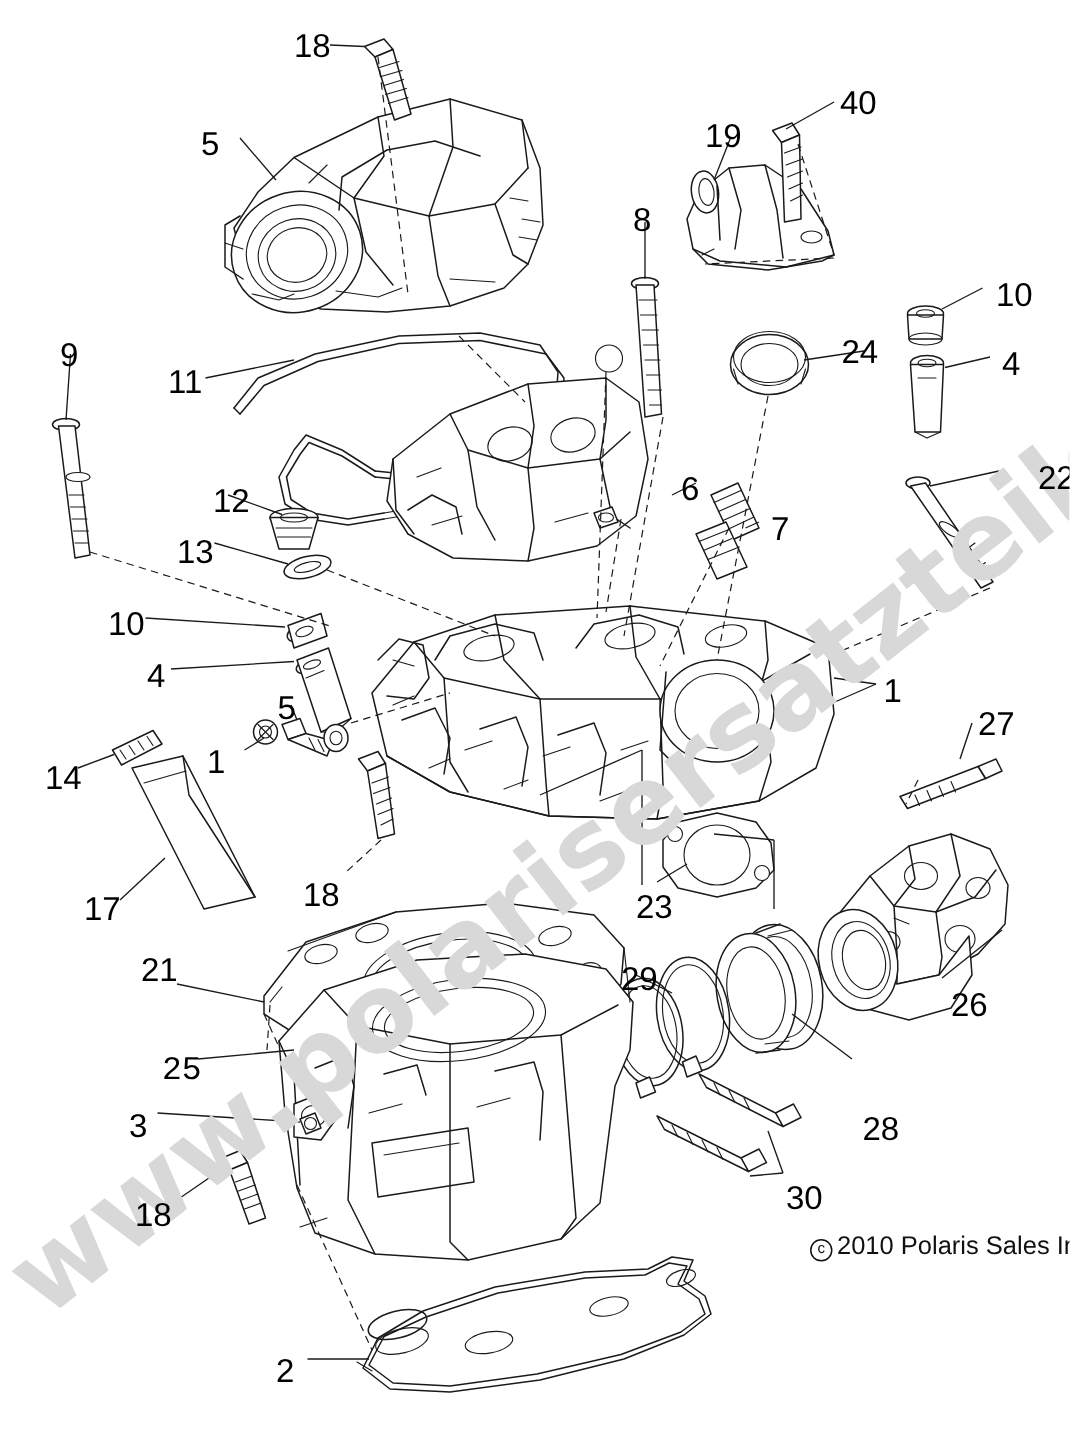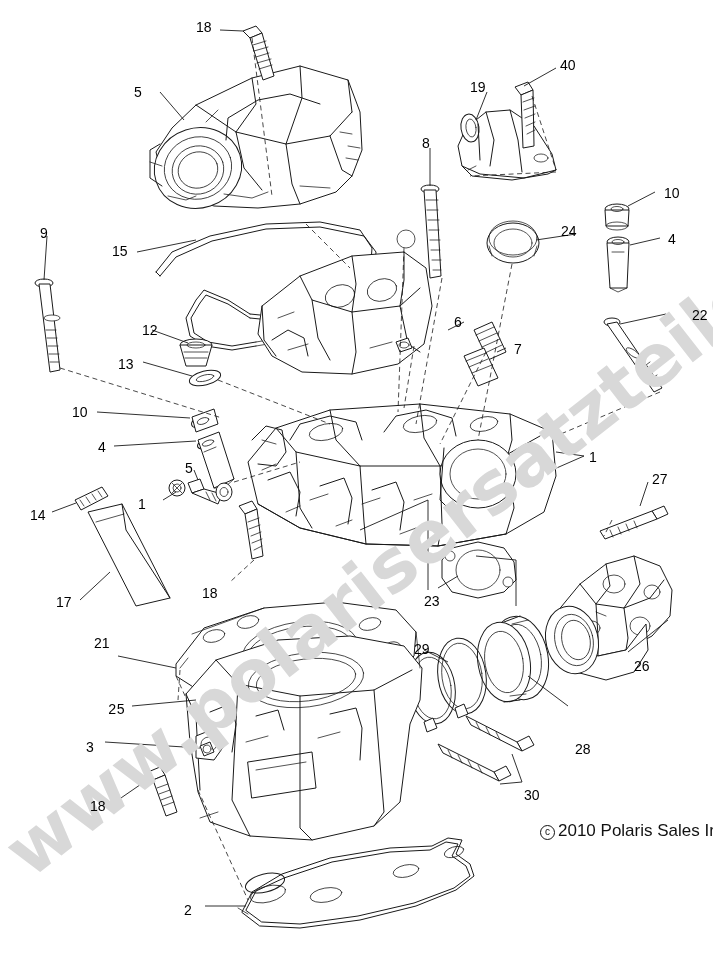--- a/index.html
+++ b/index.html
@@ -3,21 +3,21 @@
 <meta charset="utf-8">
 <style>
   html,body{margin:0;padding:0;background:#fff;}
   body{width:713px;height:954px;overflow:hidden;
        font-family:"Liberation Sans","DejaVu Sans",sans-serif;}
   #sheet{position:relative;width:713px;height:954px;background:#ffffff;}
   #sheet svg{position:absolute;left:0;top:0;}
   .wm{position:absolute;left:0;top:0;width:713px;height:954px;pointer-events:none;}
   .wmtext{font-family:"DejaVu Sans","Liberation Sans",sans-serif;
           font-weight:700;font-size:72px;fill:#d8d8d8;}
-  .callout{position:absolute;font-size:14px;color:#000;
+  .callout{position:absolute;font-size:22px;color:#000;
            font-family:"Liberation Sans","DejaVu Sans",sans-serif;
            line-height:1;white-space:nowrap;}
   #copyright{position:absolute;left:500px;top:821px;font-size:17px;color:#111;
              font-family:"Liberation Sans","DejaVu Sans",sans-serif;white-space:nowrap;margin-left:40px;}
   .cp-c{display:inline-block;width:13px;height:13px;border:1.2px solid #111;
         border-radius:50%;font-size:10px;line-height:12px;text-align:center;
         margin-right:3px;vertical-align:1px;}
 </style>
 </head>
 <body>
@@ -479,21 +479,21 @@
     <text class="wmtext" x="30" y="880" transform="rotate(-38 30 880)">www.polarisersatzteile.de</text>
   </svg>
 
   <div id="callouts">
       <div class="callout" style="left: 196px; top: 20px;">18</div>
       <div class="callout" style="left: 134px; top: 85px;">5</div>
       <div class="callout" style="left: 470px; top: 80px;">19</div>
       <div class="callout" style="left: 560px; top: 58px;">40</div>
       <div class="callout" style="left: 422px; top: 136px;">8</div>
       <div class="callout" style="left: 40px; top: 226px;">9</div>
-      <div class="callout" style="left: 112px; top: 244px;">15</div>
+      <div class="callout" style="left: 112px; top: 244px;">11</div>
       <div class="callout" style="left: 664px; top: 186px;">10</div>
       <div class="callout" style="left: 668px; top: 232px;">4</div>
       <div class="callout" style="left: 561px; top: 224px;">24</div>
       <div class="callout" style="left: 142px; top: 323px;">12</div>
       <div class="callout" style="left: 118px; top: 357px;">13</div>
       <div class="callout" style="left: 692px; top: 308px;">22</div>
       <div class="callout" style="left: 454px; top: 315px;">6</div>
       <div class="callout" style="left: 514px; top: 342px;">7</div>
       <div class="callout" style="left: 72px; top: 405px;">10</div>
       <div class="callout" style="left: 98px; top: 440px;">4</div>

